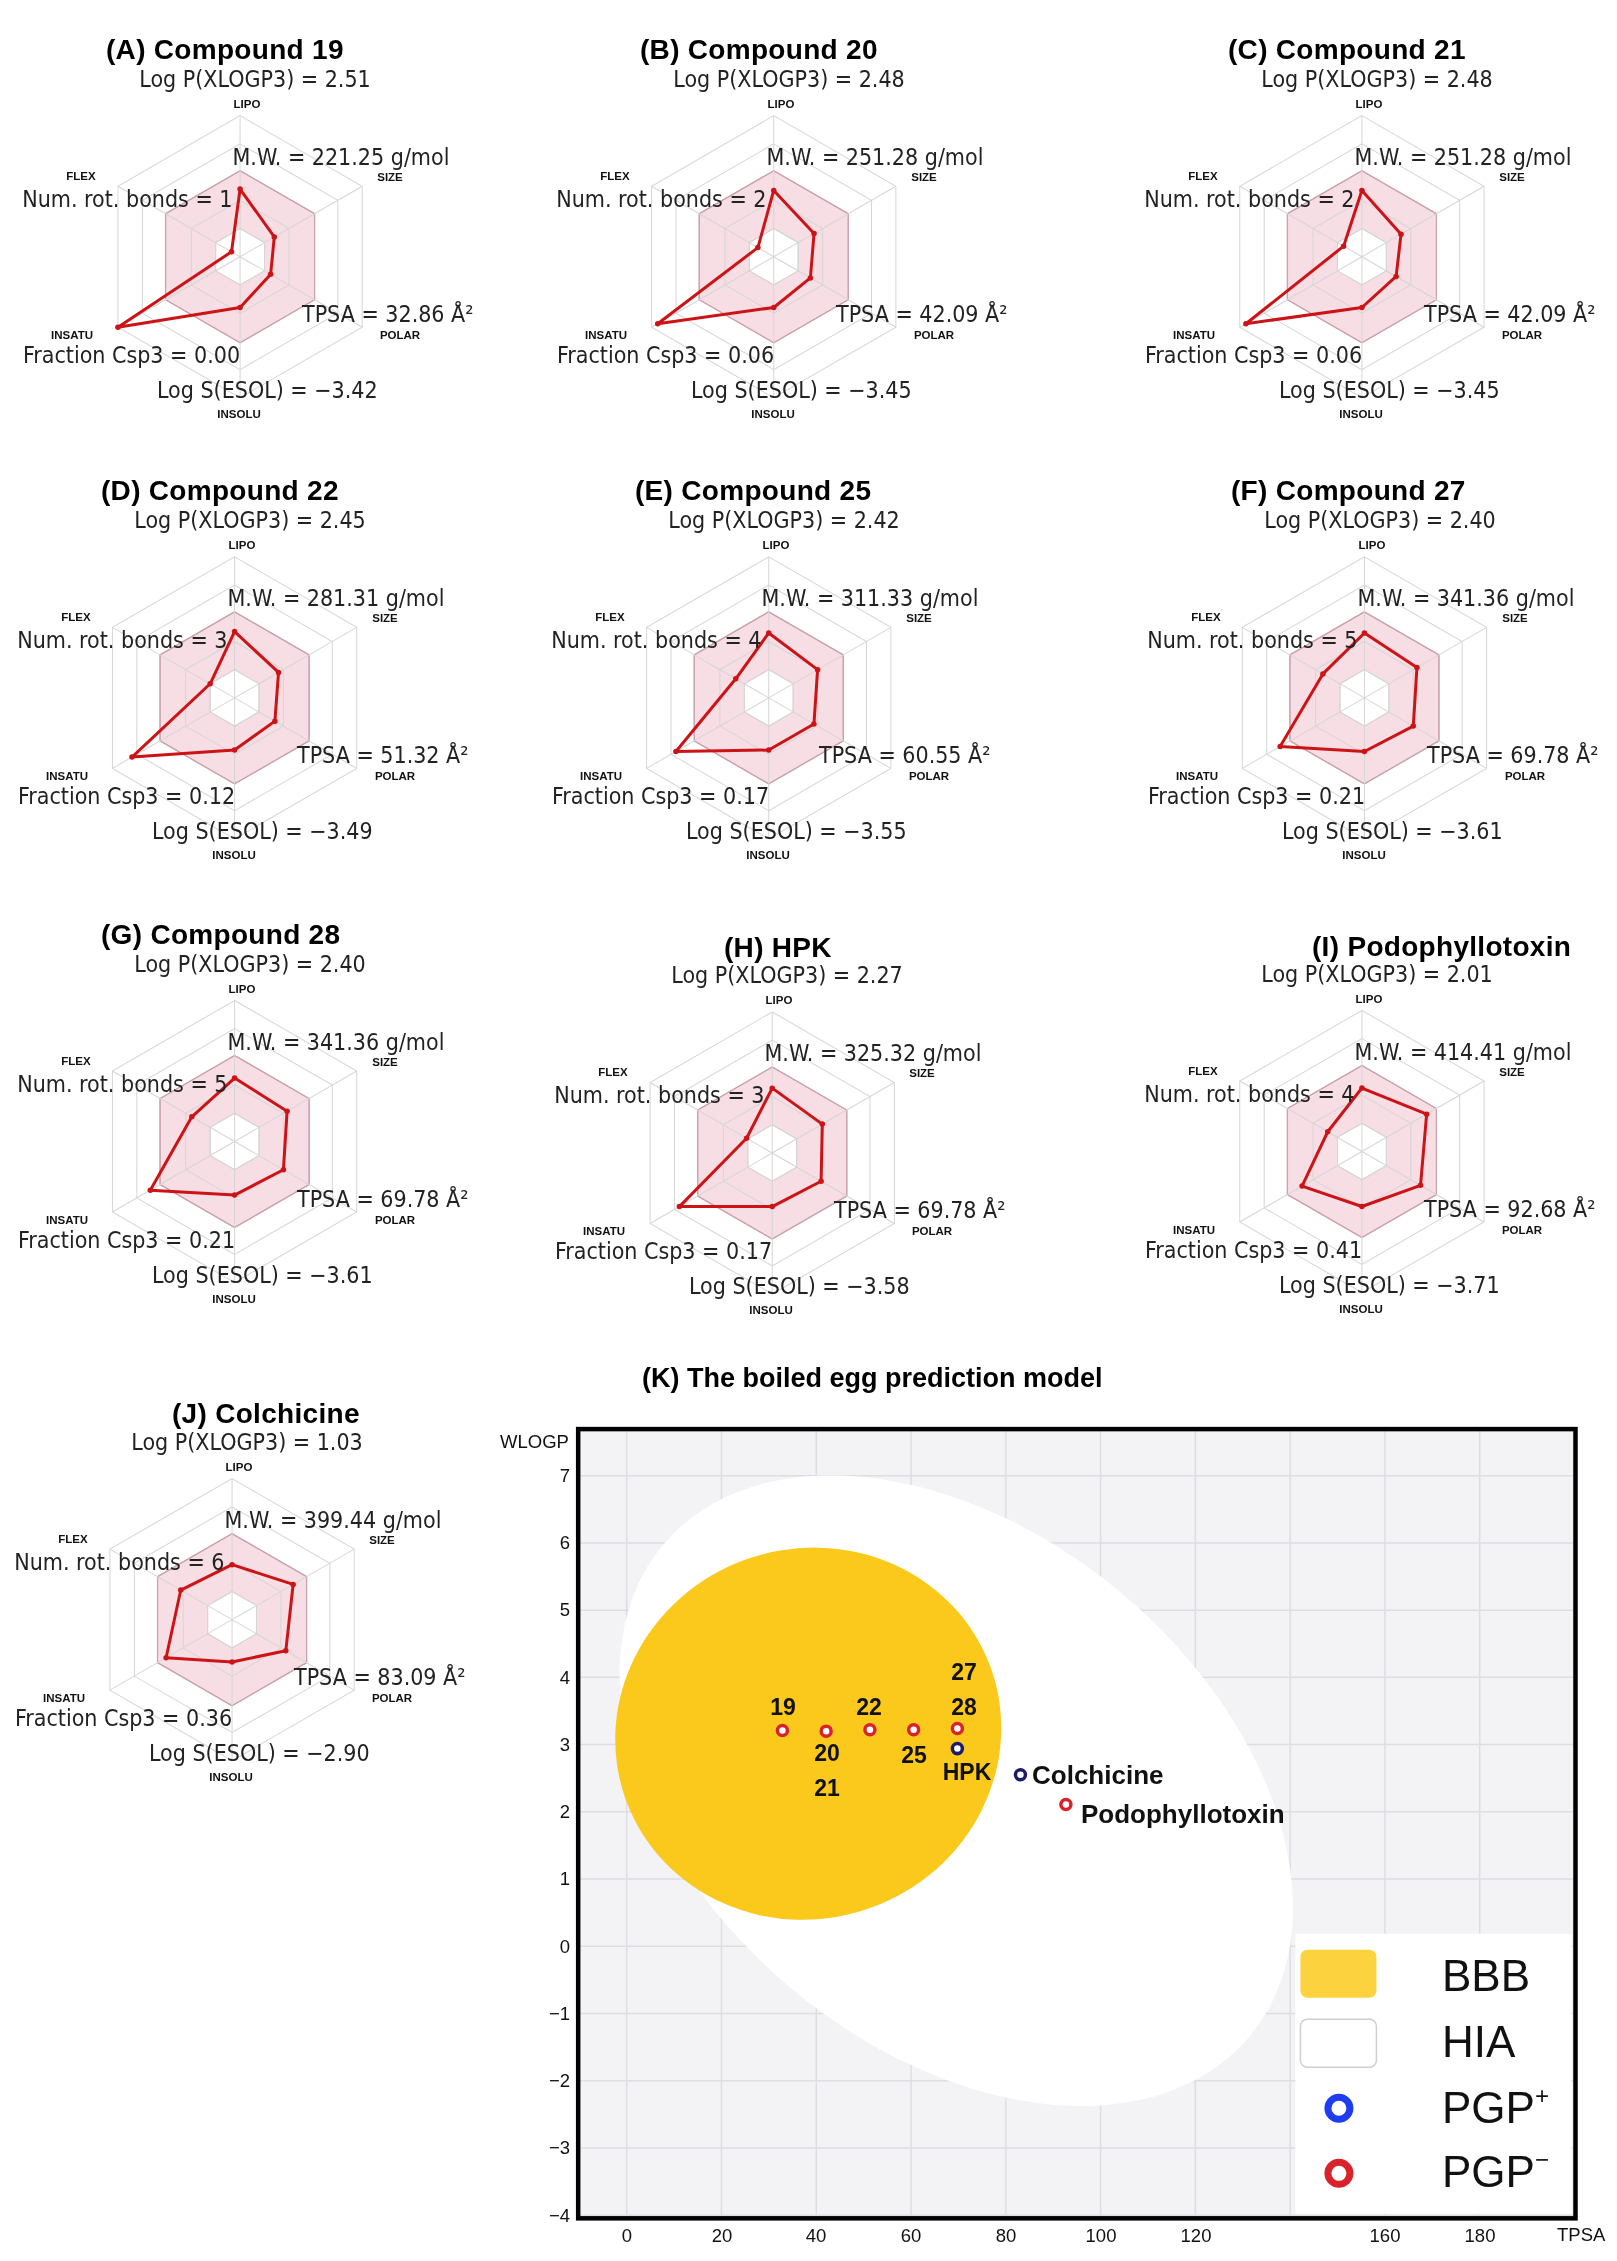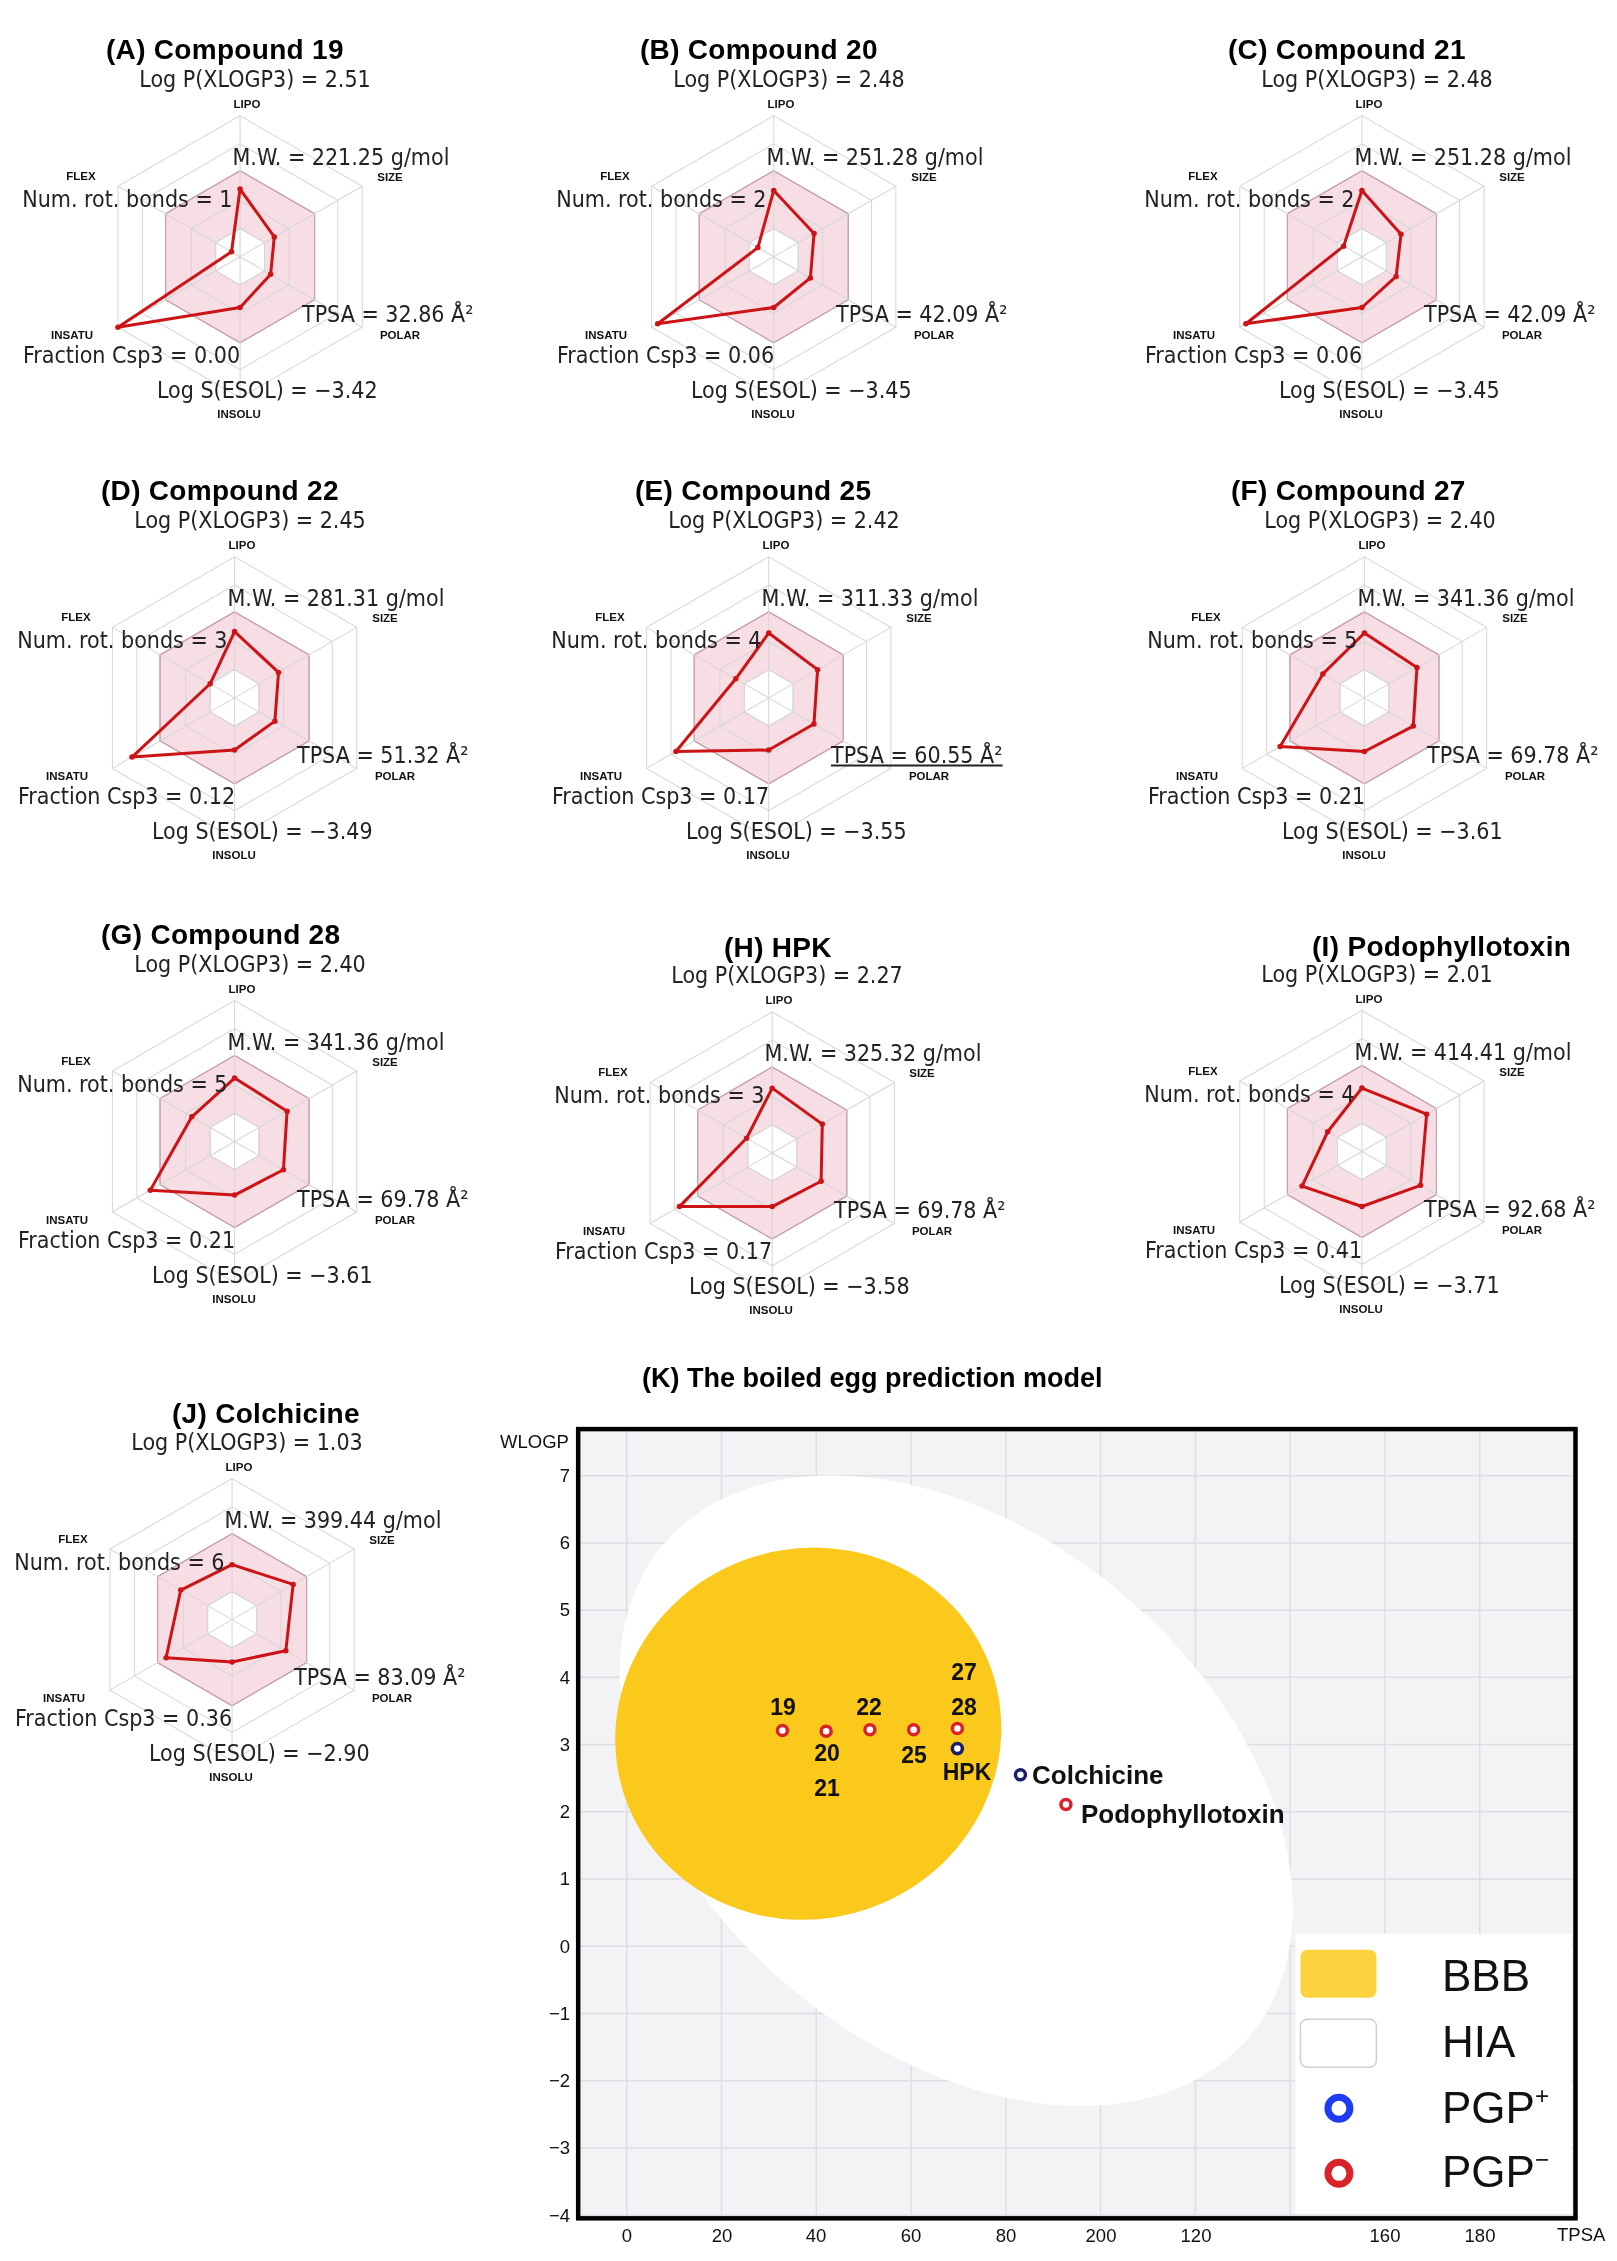--- a/index.html
+++ b/index.html
@@ -352,21 +352,21 @@
     <div class="lbl axis c" style="left: -1px; top: 158px;">INSOLU</div>
   </div>
     <div class="panel" style="left: 769px; top: 698px;">
     <div class="lbl title" style="left: -134px; top: -221px;">(E) Compound 25</div>
     <div class="lbl val c" style="left: 15px; top: -178px;">Log P(XLOGP3) = 2.42</div>
     <div class="lbl axis c" style="left: 7px; top: -152px;">LIPO</div>
     <div class="lbl val l" style="left: -7.5px; top: -100px;">M.W. = 311.33 g/mol</div>
     <div class="lbl axis c" style="left: 150px; top: -79px;">SIZE</div>
     <div class="lbl axis c" style="left: -159px; top: -80px;">FLEX</div>
     <div class="lbl val r" style="left: -7.5px; top: -58px;">Num. rot. bonds = 4</div>
-    <div class="lbl val l" style="left: 62px; top: 57px; text-decoration: underline;">TPSA = 60.55 Å²</div>
+    <div class="lbl val l" style="left: 50px; top: 57px;">TPSA = 60.55 Å²</div>
     <div class="lbl axis c" style="left: 160px; top: 79px;">POLAR</div>
     <div class="lbl axis c" style="left: -168px; top: 79px;">INSATU</div>
     <div class="lbl val l" style="left: -217px; top: 98px;">Fraction Csp3 = 0.17</div>
     <div class="lbl val l" style="left: -83px; top: 133px;">Log S(ESOL) = −3.55</div>
     <div class="lbl axis c" style="left: -1px; top: 158px;">INSOLU</div>
   </div>
     <div class="panel" style="left: 1365px; top: 698px;">
     <div class="lbl title" style="left: -134px; top: -221px;">(F) Compound 27</div>
     <div class="lbl val c" style="left: 15px; top: -178px;">Log P(XLOGP3) = 2.40</div>
     <div class="lbl axis c" style="left: 7px; top: -152px;">LIPO</div>
@@ -445,21 +445,21 @@
 
 <div class="lbl egg-title" style="left:642px; top:1365px;">(K) The boiled egg prediction model</div>
 <div class="lbl axname" style="left:500px; top:1401px;margin-top:32px;">WLOGP</div>
 <div class="lbl axname" style="left:1557px; top:2226px;text-align:center;">TPSA</div>
 <div id="xticks">
     <div class="lbl tick c" style="left: 627px; top: 2236px;">0</div>
     <div class="lbl tick c" style="left: 722px; top: 2236px;">20</div>
     <div class="lbl tick c" style="left: 816px; top: 2236px;">40</div>
     <div class="lbl tick c" style="left: 911px; top: 2236px;">60</div>
     <div class="lbl tick c" style="left: 1006px; top: 2236px; text-align: center;">80</div>
-    <div class="lbl tick c" style="left: 1101px; top: 2236px;">200</div>
+    <div class="lbl tick c" style="left: 1101px; top: 2236px;">100</div>
     <div class="lbl tick c" style="left: 1196px; top: 2236px;">120</div>
     <div class="lbl tick c" style="left: 1290px; top: 2236px; margin-top: 45px;">140</div>
     <div class="lbl tick c" style="left: 1385px; top: 2236px;">160</div>
     <div class="lbl tick c" style="left: 1480px; top: 2236px;">180</div>
   </div>
 <div id="yticks">
     <div class="lbl tick r" style="left: 570px; top: 1476px;">7</div>
     <div class="lbl tick r" style="left: 570px; top: 1543px;">6</div>
     <div class="lbl tick r" style="left: 570px; top: 1610px;">5</div>
     <div class="lbl tick r" style="left: 570px; top: 1678px;">4</div>

